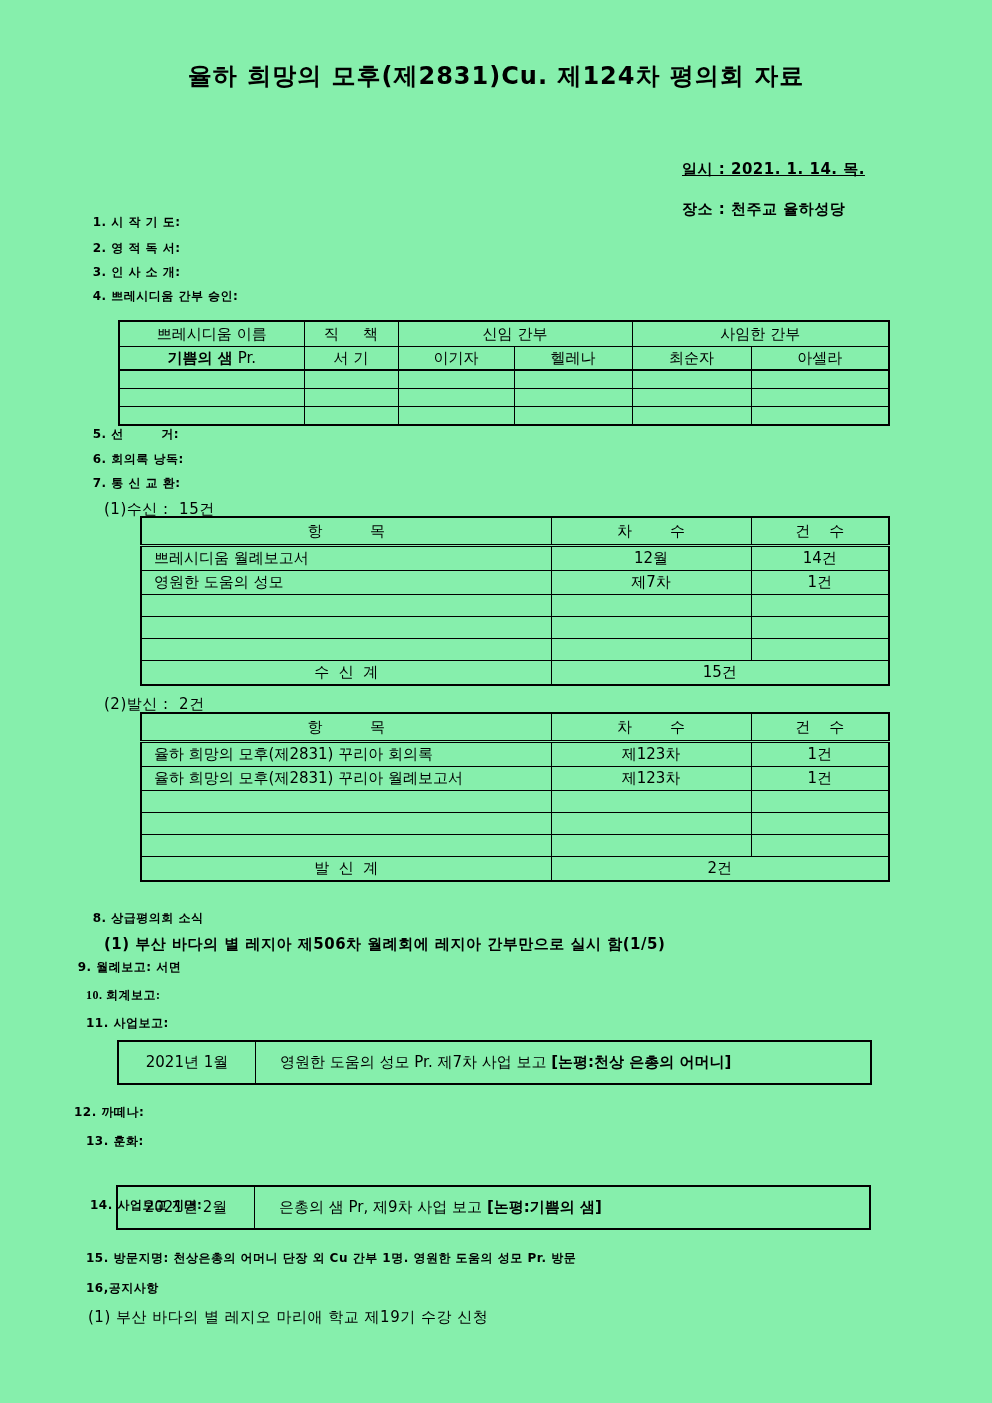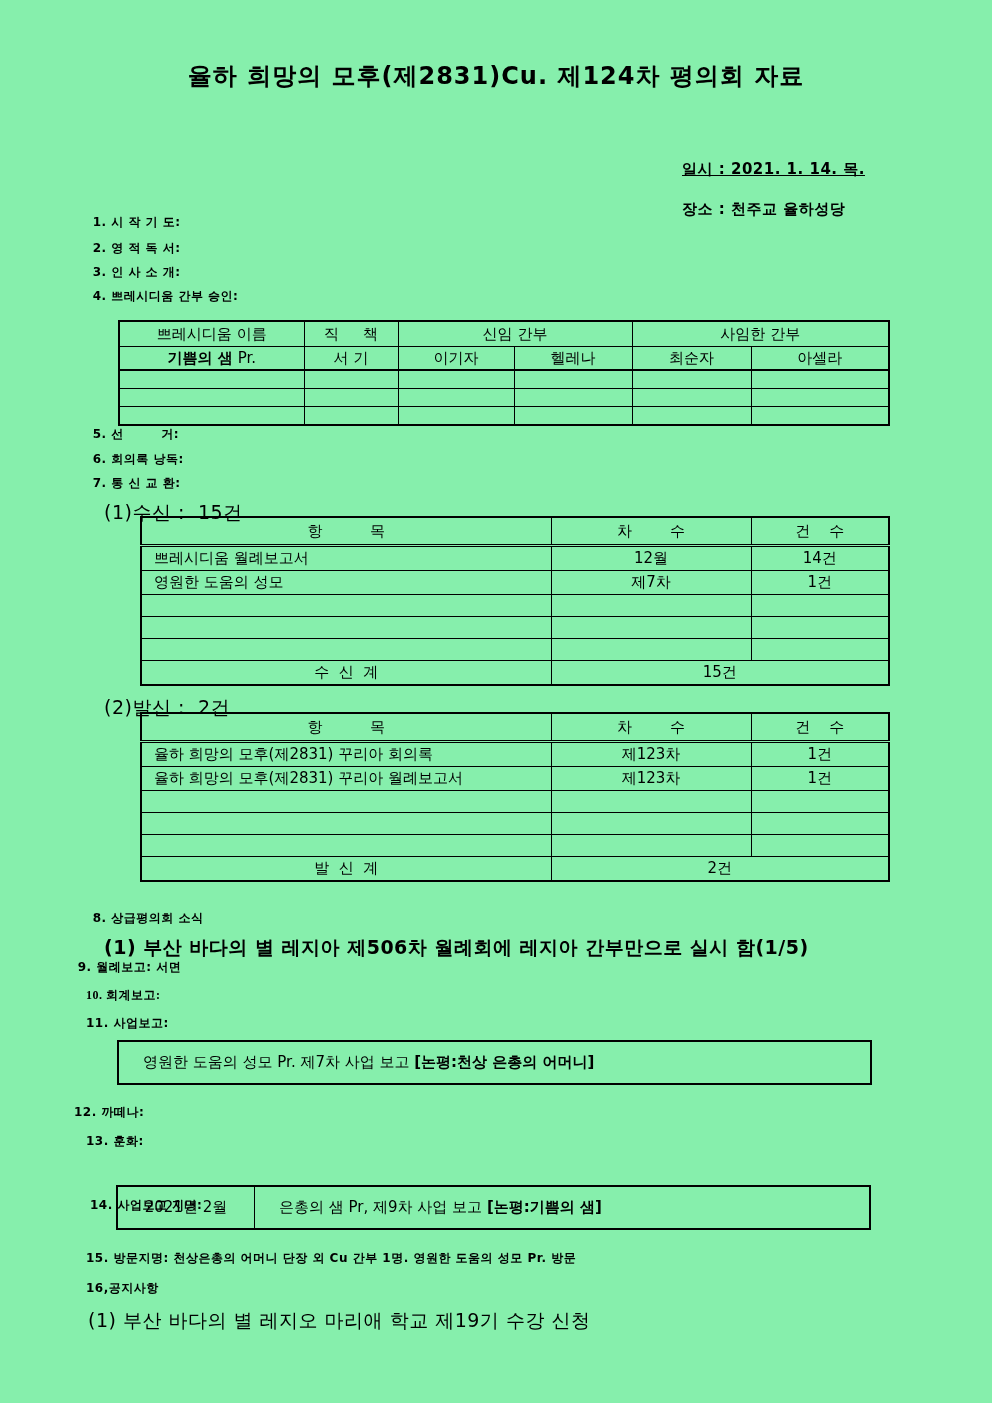--- a/index.html
+++ b/index.html
@@ -16,21 +16,21 @@
   .b { font-weight: bold; }
   .doc-title {
     left: 0; top: 60px; width: 100%;
     text-align: center;
     font-size: 24px;
     font-weight: bold;
     letter-spacing: 1px;
   }
   .meta-line { font-size: 15px; font-weight: bold; letter-spacing: 0.5px; }
   .agenda-line { font-size: 12px; font-weight: bold; letter-spacing: 0.5px; }
-  .sub-line { font-size: 19px; letter-spacing: 0.5px; }
+  .sub-line { font-size: 15px; letter-spacing: 0.5px; }
   .sub-line.b { font-weight: bold; }
 
   table.tbl {
     position: absolute;
     border-collapse: collapse;
     table-layout: fixed;
     border: 2px solid #000;
     font-size: 15px;
   }
   table.tbl td {
@@ -238,20 +238,21 @@
   </tbody>
     </table>
 
   <div class="abs agenda-line" style="left:88px; top:910px;"> 8. 상급평의회 소식</div>
   <div class="abs sub-line b" style="left:104px; top:935px;">(1) 부산 바다의 별 레지아 제506차 월례회에 레지아 간부만으로 실시 함(1/5)</div>
   <div class="abs agenda-line" style="left:73px; top:959px;"> 9. 월례보고: 서면</div>
   <div class="abs agenda-line" style="left:86px; top:987px;font-family:Liberation Serif, serif;">10. 회계보고:</div>
   <div class="abs agenda-line" style="left:86px; top:1015px;">11. 사업보고:</div>
 
   <div class="rbox" style="left:117px; top:1040px;">
+    <div class="rbox-month">2021년 1월</div>
     <div class="rbox-text"><span>영원한 도움의 성모 Pr. 제7차 사업 보고 </span><span class="b">[논평:천상 은총의 어머니]</span></div>
   </div>
 
   <div class="abs agenda-line" style="left:74px; top:1104px;">12. 까떼나:</div>
   <div class="abs agenda-line" style="left:86px; top:1133px;">13. 훈화:</div>
   <div class="abs agenda-line" style="left:90px; top:1161px;margin-top:36px;">14. 사업보고 지명:</div>
 
   <div class="rbox" style="left:116px; top:1185px;">
     <div class="rbox-month">2021년 2월</div>
     <div class="rbox-text"><span>은총의 샘 Pr, 제9차 사업 보고 </span><span class="b">[논평:기쁨의 샘]</span></div>

